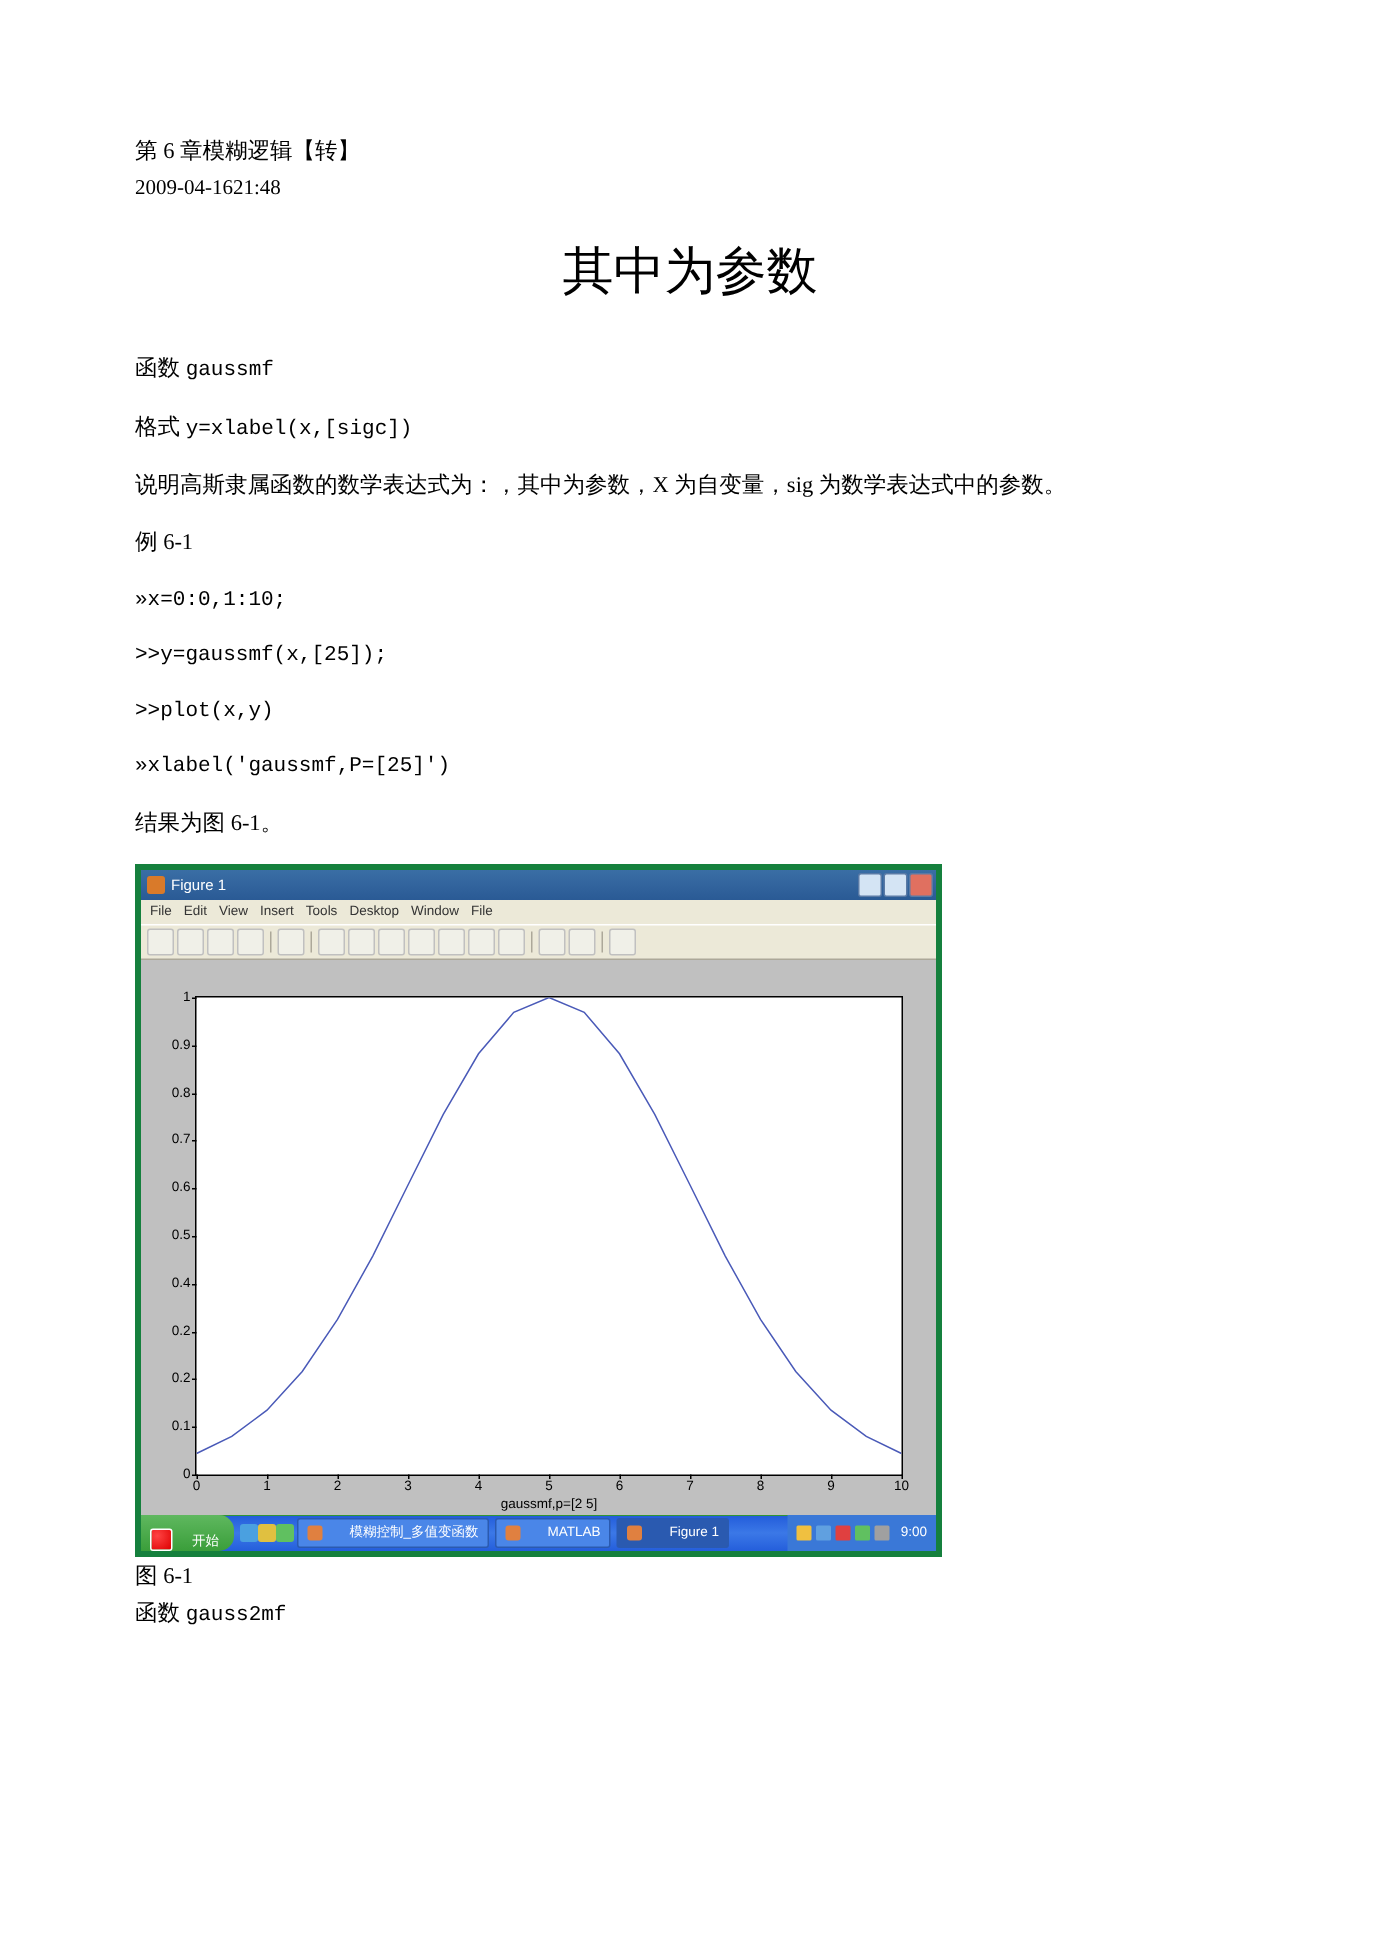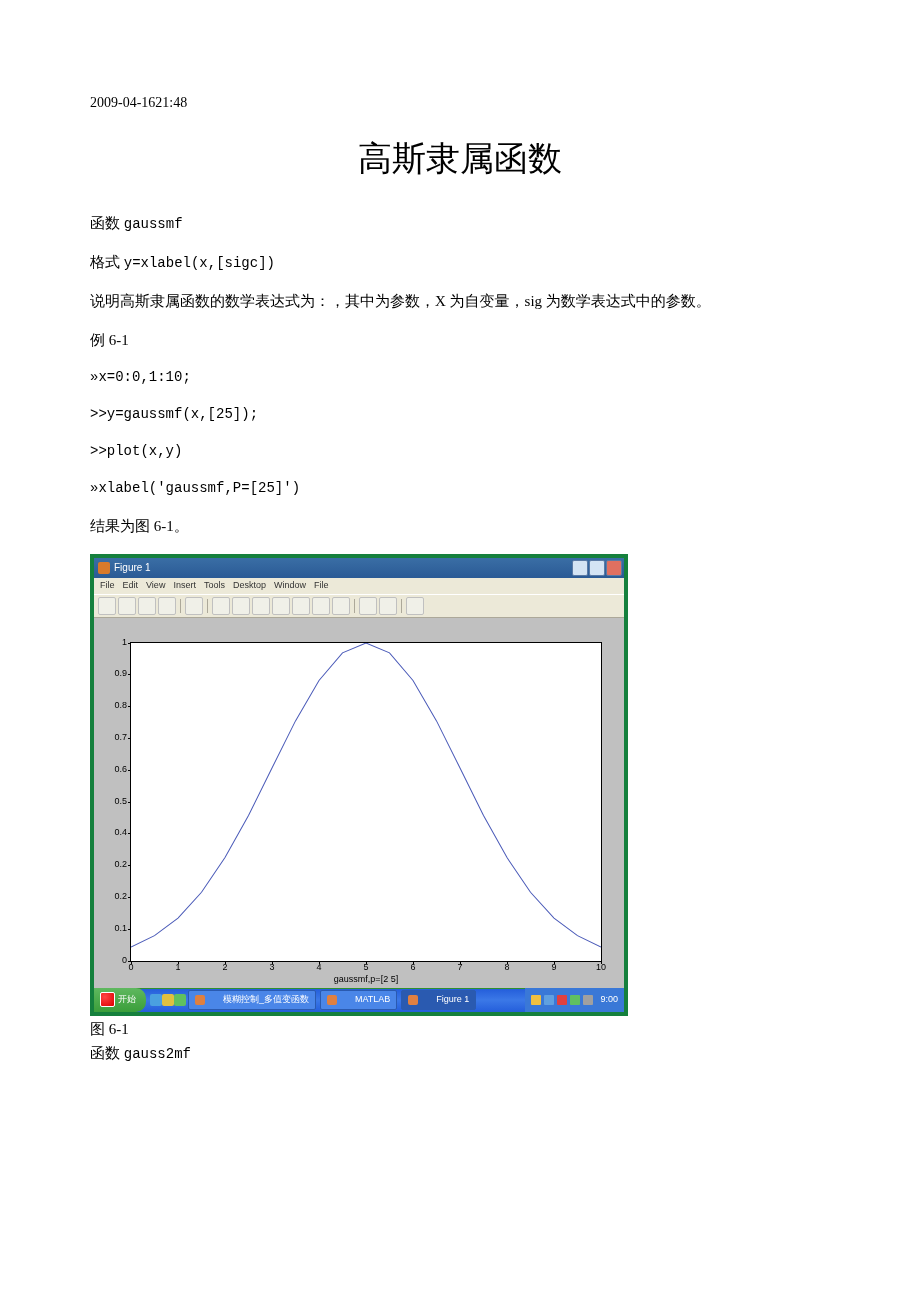--- a/index.html
+++ b/index.html
@@ -181,22 +181,22 @@
     font-size: 9px;
     font-family: Tahoma, sans-serif;
     color: #fff;
     position: relative;
   }
   .start-btn {
     background: linear-gradient(#5fb85f, #3a9e3a);
     height: 100%;
     padding: 0 10px 0 6px;
     display: flex;
-    align-items: center;
-    gap: 3px;
+    align-items: flex-end;
+    gap: 13px;
     border-radius: 0 10px 10px 0;
   }
   .start-orb {
     width: 13px;
     height: 13px;
     border-radius: 2px;
     background: radial-gradient(circle at 30% 30%, #f44, #d00);
     border: 1px solid #fff;
   }
   .task-item {
@@ -235,22 +235,23 @@
   }
   .caption {
     font-size: 15px;
     margin: 2px 0 0 0;
   }
 </style>
 </head>
 <body>
 
 <div class="page">
+  <div class="chapter-title">第 6 章模糊逻辑【转】</div>
   <div class="date-line">2009-04-1621:48</div>
-  <div class="main-title">高斯隶属函数</div>
+  <div class="main-title">其中为参数</div>
 
   <div class="para">
     <span>函数</span>
     <span class="mono">gaussmf</span>
   </div>
 
   <div class="para">
     <span>格式</span>
     <span class="mono">y=xlabel(x,[sigc])</span>
   </div>

